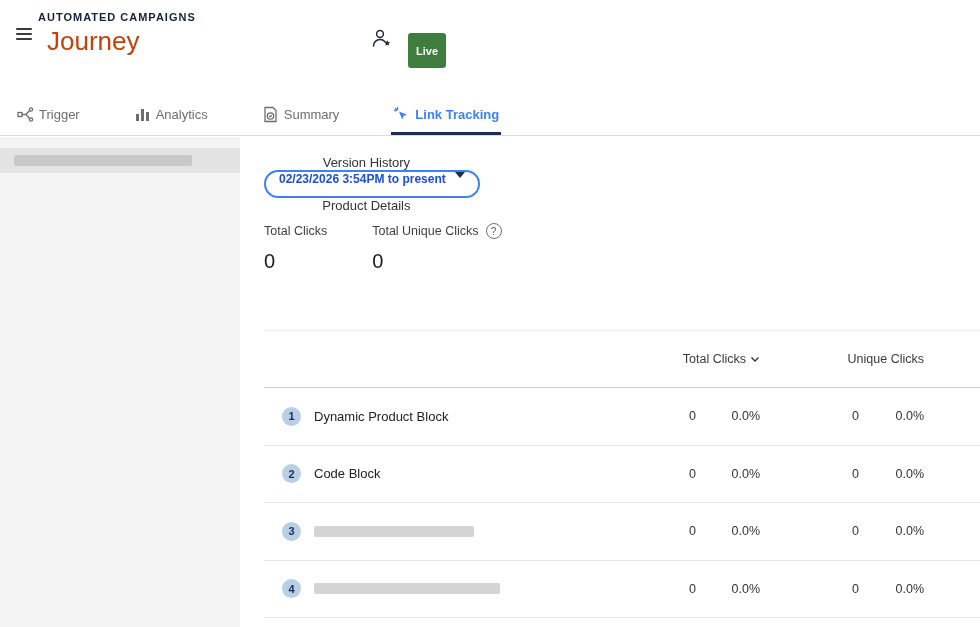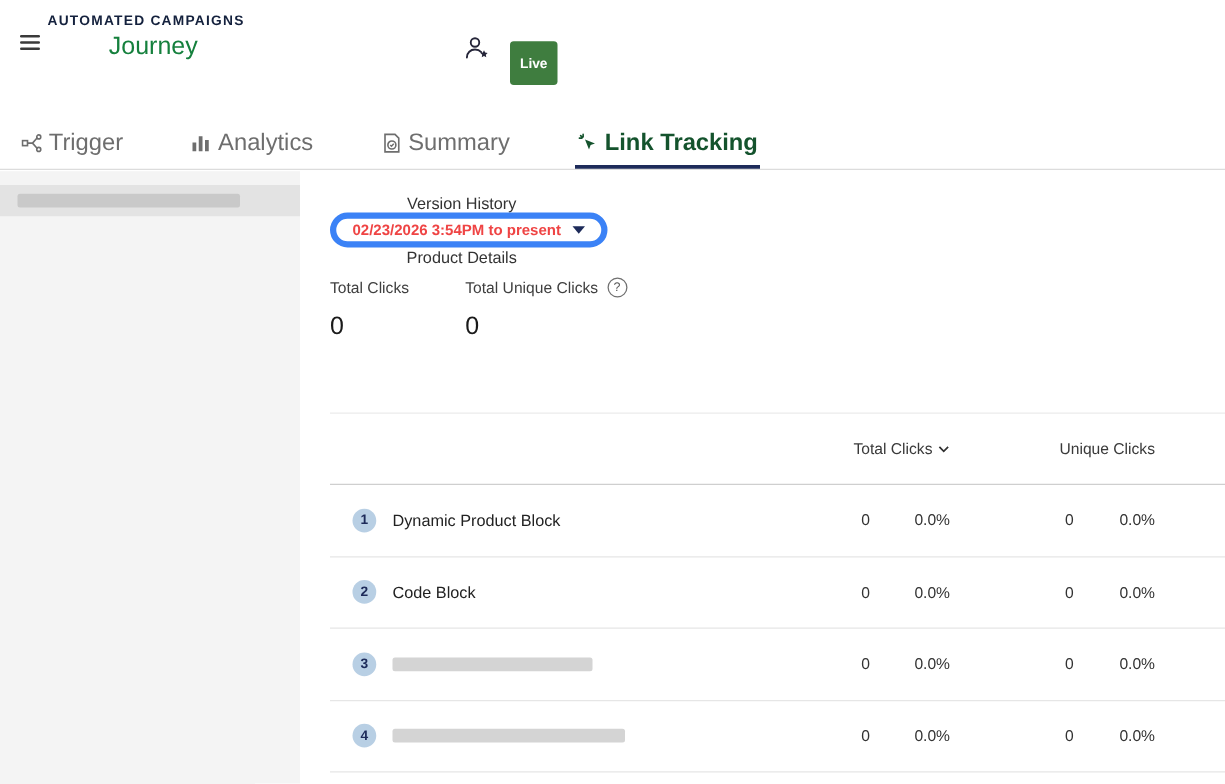--- a/index.html
+++ b/index.html
@@ -6,53 +6,53 @@
   html,body { width:980px; height:627px; overflow:hidden; background:#fff;
               font-family:"Liberation Sans", sans-serif; color:#222; }
   .page { position:relative; width:980px; height:627px; }
 
   
   .app-header { position:absolute; top:0; left:0; right:0; height:94px; background:#fff;padding-left:26px; }
   .hamburger { position:absolute; left:16px; top:28px; width:16px; height:12px; cursor:pointer; }
   .hamburger span { display:block; height:1.8px; background:#3a3a3a; margin-bottom:3.4px; border-radius:1px; }
   .eyebrow { position:absolute; left:38px; top:11px; font-size:11px; font-weight:bold;
              letter-spacing:1px; color:#14213d; }
-  .journey-title { position:absolute; left:47px; top:26px; font-size:20px; font-weight:400; color:#15803d;margin-left:40px; }
+  .journey-title { position:absolute; left:47px; top:26px; font-size:26px; font-weight:400; color:#c2410c; }
   .person-star { position:absolute; left:371px; top:28px; width:22px; height:22px; }
   .live-badge { position:absolute; left:408px; top:33px; height:35px; padding:0 8px;
                 display:inline-flex; align-items:center; border-radius:3px;
                 color:#fff; font-size:11px; font-weight:bold; }
 
   
   .tabbar { position:absolute; top:94px; left:0; right:0; height:42px;
             border-bottom:1px solid #dcdcdc; display:flex; align-items:stretch;
             padding-left:17px; background:#fff; }
   .tab { display:inline-flex; align-items:center; gap:5px; margin-right:54px;
-         font-size:19px; color:#6e6e6e; position:relative; cursor:pointer; white-space:nowrap; }
+         font-size:13px; color:#6e6e6e; position:relative; cursor:pointer; white-space:nowrap; }
   .tab .ticon { display:inline-flex; width:17px; height:17px; align-items:center; justify-content:center; }
-  .tab.active { color:#14532d; font-weight:bold; }
+  .tab.active { color:#3b82f6; font-weight:bold; }
   .tab.active::after { content:""; position:absolute; left:-2px; right:-2px; bottom:0;
                        height:3px; background:#1d2b5a; }
 
   
   .sidebar { position:absolute; top:137px; left:0; width:240px; bottom:0; background:#f4f4f4; }
   .side-item { position:relative; }
   .side-item.selected { margin-top:11px; height:25px; background:#e3e3e3; display:flex; align-items:center; }
   .side-item.selected .redact { margin-left:14px; width:178px; height:11px; background:#c9c9c9; border-radius:2px; }
   .side-item.plain { margin-top:24px; }
   .side-item.plain .redact { margin-left:14px; width:106px; height:10px; background:#d7d7d7; border-radius:2px; }
 
   
   .main { position:absolute; top:137px; left:240px; right:0; bottom:0; background:#fff; overflow:hidden; }
 
   .toolbar-row { position:absolute; top:18px; left:24px; display:flex; align-items:center;flex-direction:column; }
   .tb-label { font-size:13px; color:#333; margin-right:11px; white-space:nowrap; }
-  .dd-pill { display:inline-flex; align-items:center; gap:9px; height:28px; padding:0 13px;
-             border:5px solid #3b82f6; border-radius:14px; background:#fff;
-             font-size:12px; font-weight:bold; color:#ef4444; cursor:pointer;
+  .dd-pill { display:inline-flex; align-items:flex-start; gap:9px; height:28px; padding:0 13px;
+             border:2px solid #3b82f6; border-radius:14px; background:#fff;
+             font-size:12px; font-weight:bold; color:#1d4ed8; cursor:pointer;
              font-family:"Liberation Sans", sans-serif; white-space:nowrap; }
   .dd-pill .caret { width:0; height:0; border-left:5px solid transparent;
                     border-right:5px solid transparent; border-top:6px solid #1d2b5a; }
   .dd-gap { width:12px; }
 
   .stats-row { position:absolute; top:84px; left:24px; display:flex; }
   .stat { margin-right:45px; }
   .stat-label-line { display:inline-flex; align-items:center; gap:7px; font-size:12.5px; color:#3f3f3f; }
   .stat-value { margin-top:11px; font-size:20px; font-weight:500; color:#1a1a1a; }
   .help-icon { width:16px; height:16px; border:1.4px solid #707070; border-radius:50%;

